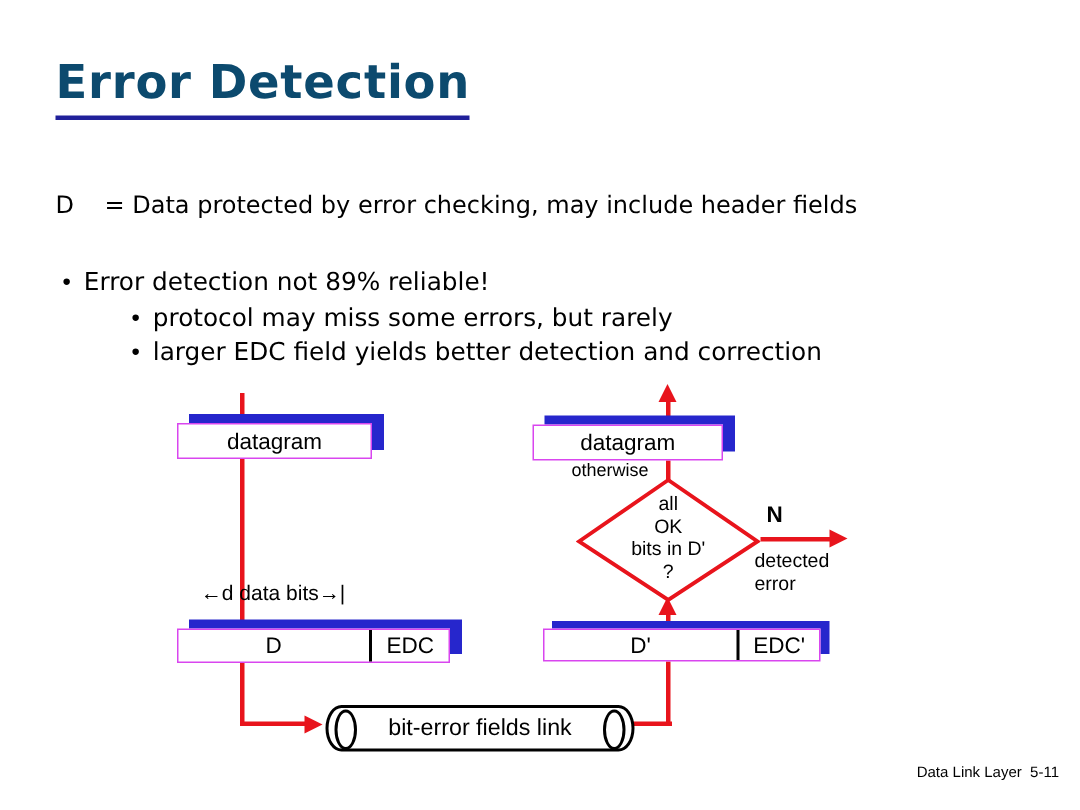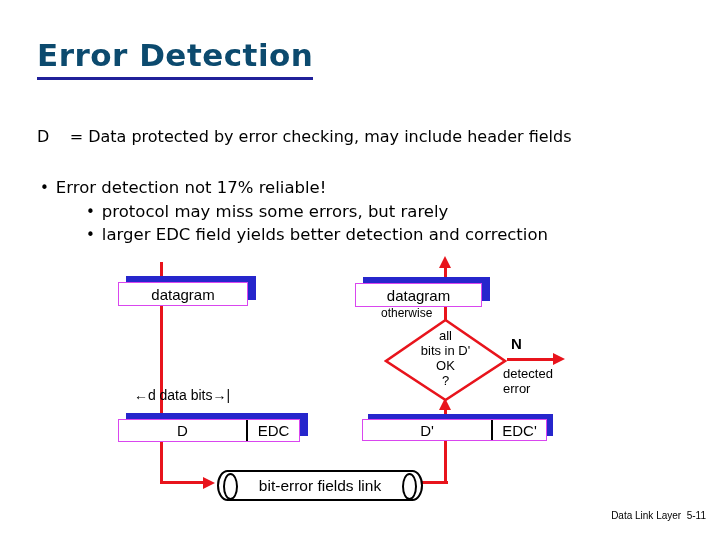--- a/index.html
+++ b/index.html
@@ -66,21 +66,21 @@
 <body>
 
 <div class="slide">
 
   <div class="title hand">Error Detection</div>
 
   <div class="defline hand" style="top:127px;">D&nbsp;&nbsp;&nbsp;&nbsp;= Data protected by error checking, may include header fields</div>
 
   <div class="bullet-line hand" style="left:40px;top:178px;">
     <span class="bullet-glyph">•</span>
-    <span>Error detection not 17% reliable!</span>
+    <span>Error detection not 89% reliable!</span>
   </div>
   <div class="bullet-line hand" style="left:86px;top:202px;">
     <span class="bullet-glyph">•</span>
     <span>protocol may miss some errors, but rarely</span>
   </div>
   <div class="bullet-line hand" style="left:86px;top:225px;">
     <span class="bullet-glyph">•</span>
     <span>larger EDC field yields better detection and correction</span>
   </div>
 
@@ -123,22 +123,22 @@
     <span>datagram</span>
   </div>
 
   <div class="lbl lbl-otherwise">otherwise</div>
 
   <svg class="diamond-svg" width="123" height="84">
     <polygon points="61.5,2 121,43 61.5,82 2,43" fill="#ffffff" stroke="#e8141c" stroke-width="2.6"></polygon>
   </svg>
   <div class="diamond-text">
     <div>all</div>
+    <div>OK</div>
     <div>bits in D'</div>
-    <div>OK</div>
     <div>?</div>
   </div>
 
   <div class="lbl lbl-n">N</div>
   <div class="lbl lbl-detected">
     <div>detected</div>
     <div>error</div>
   </div>
 
   <div class="shbox framebox" style="left:362px;top:419px;width:185px;height:22px;box-shadow:6px -5px 0 #2626cc;">

